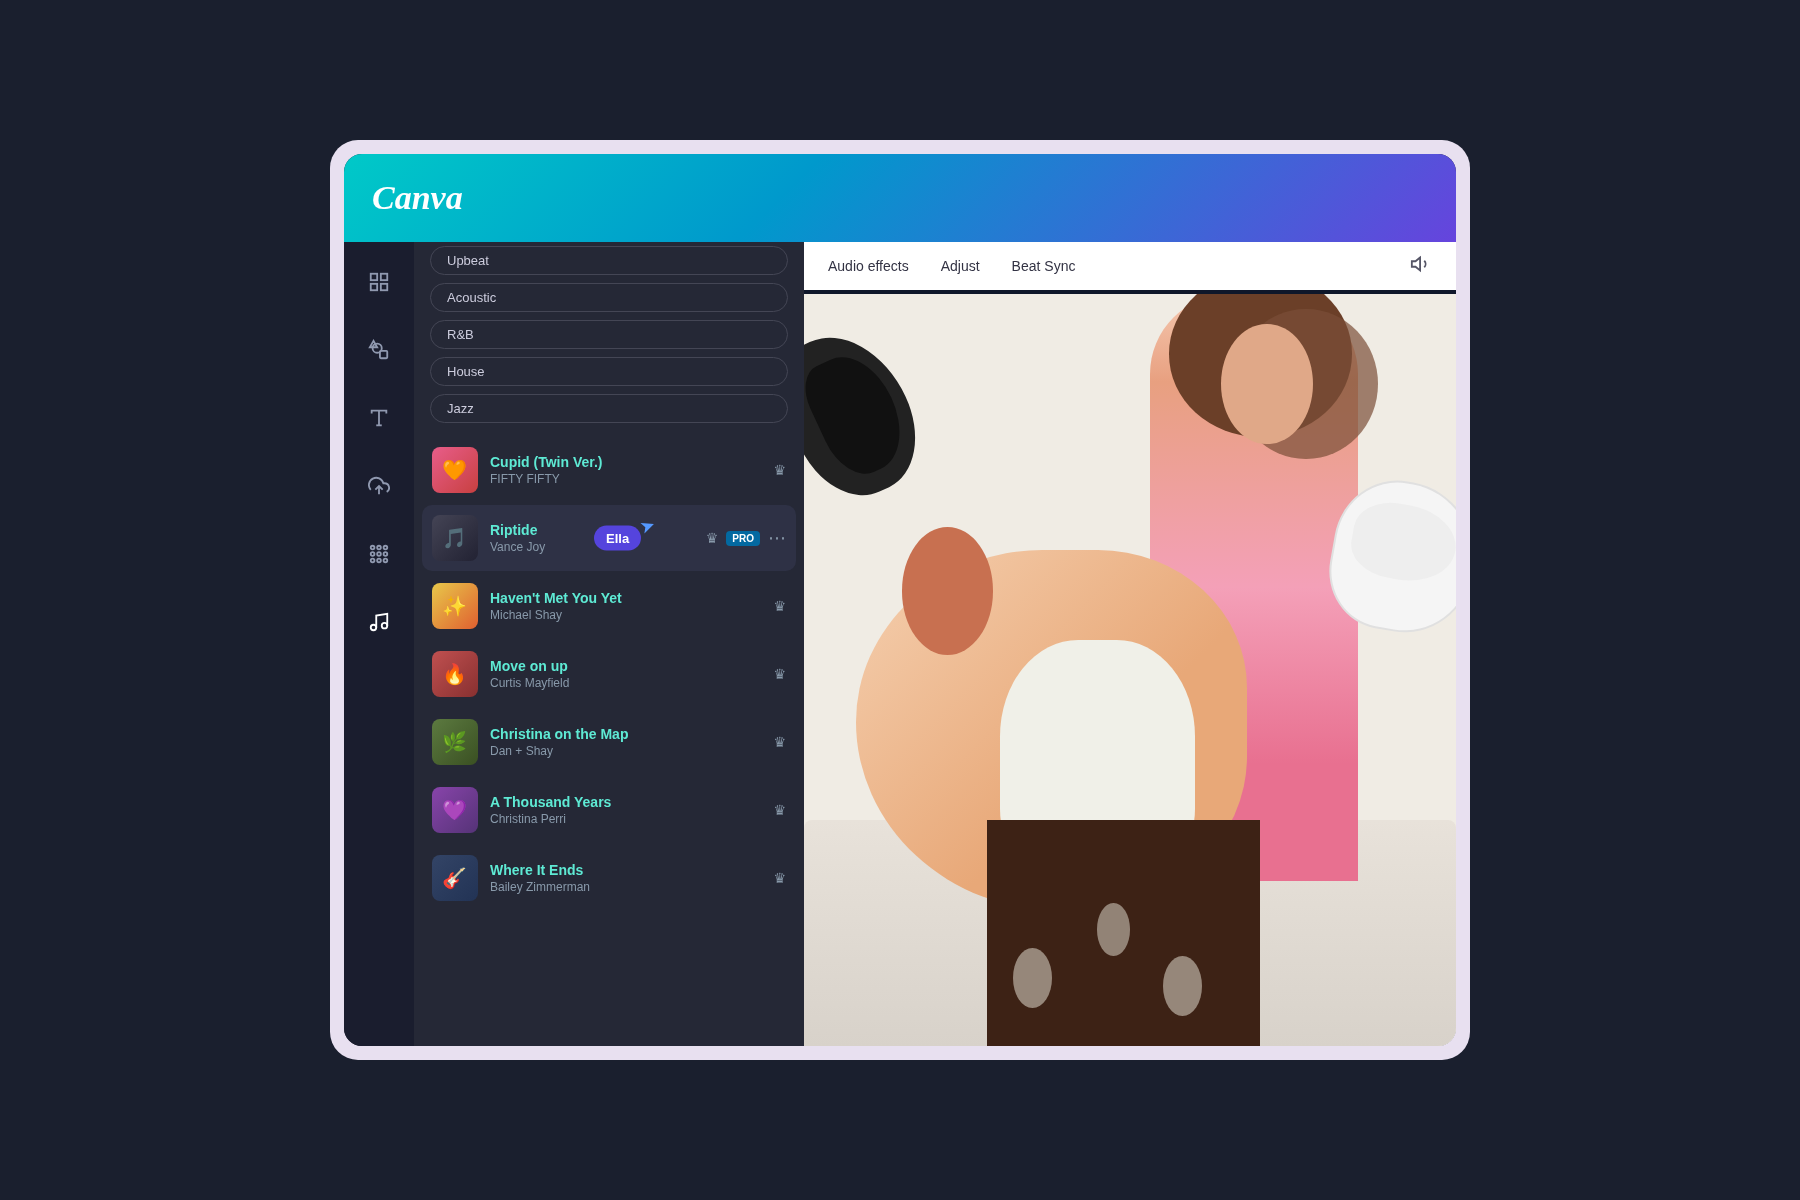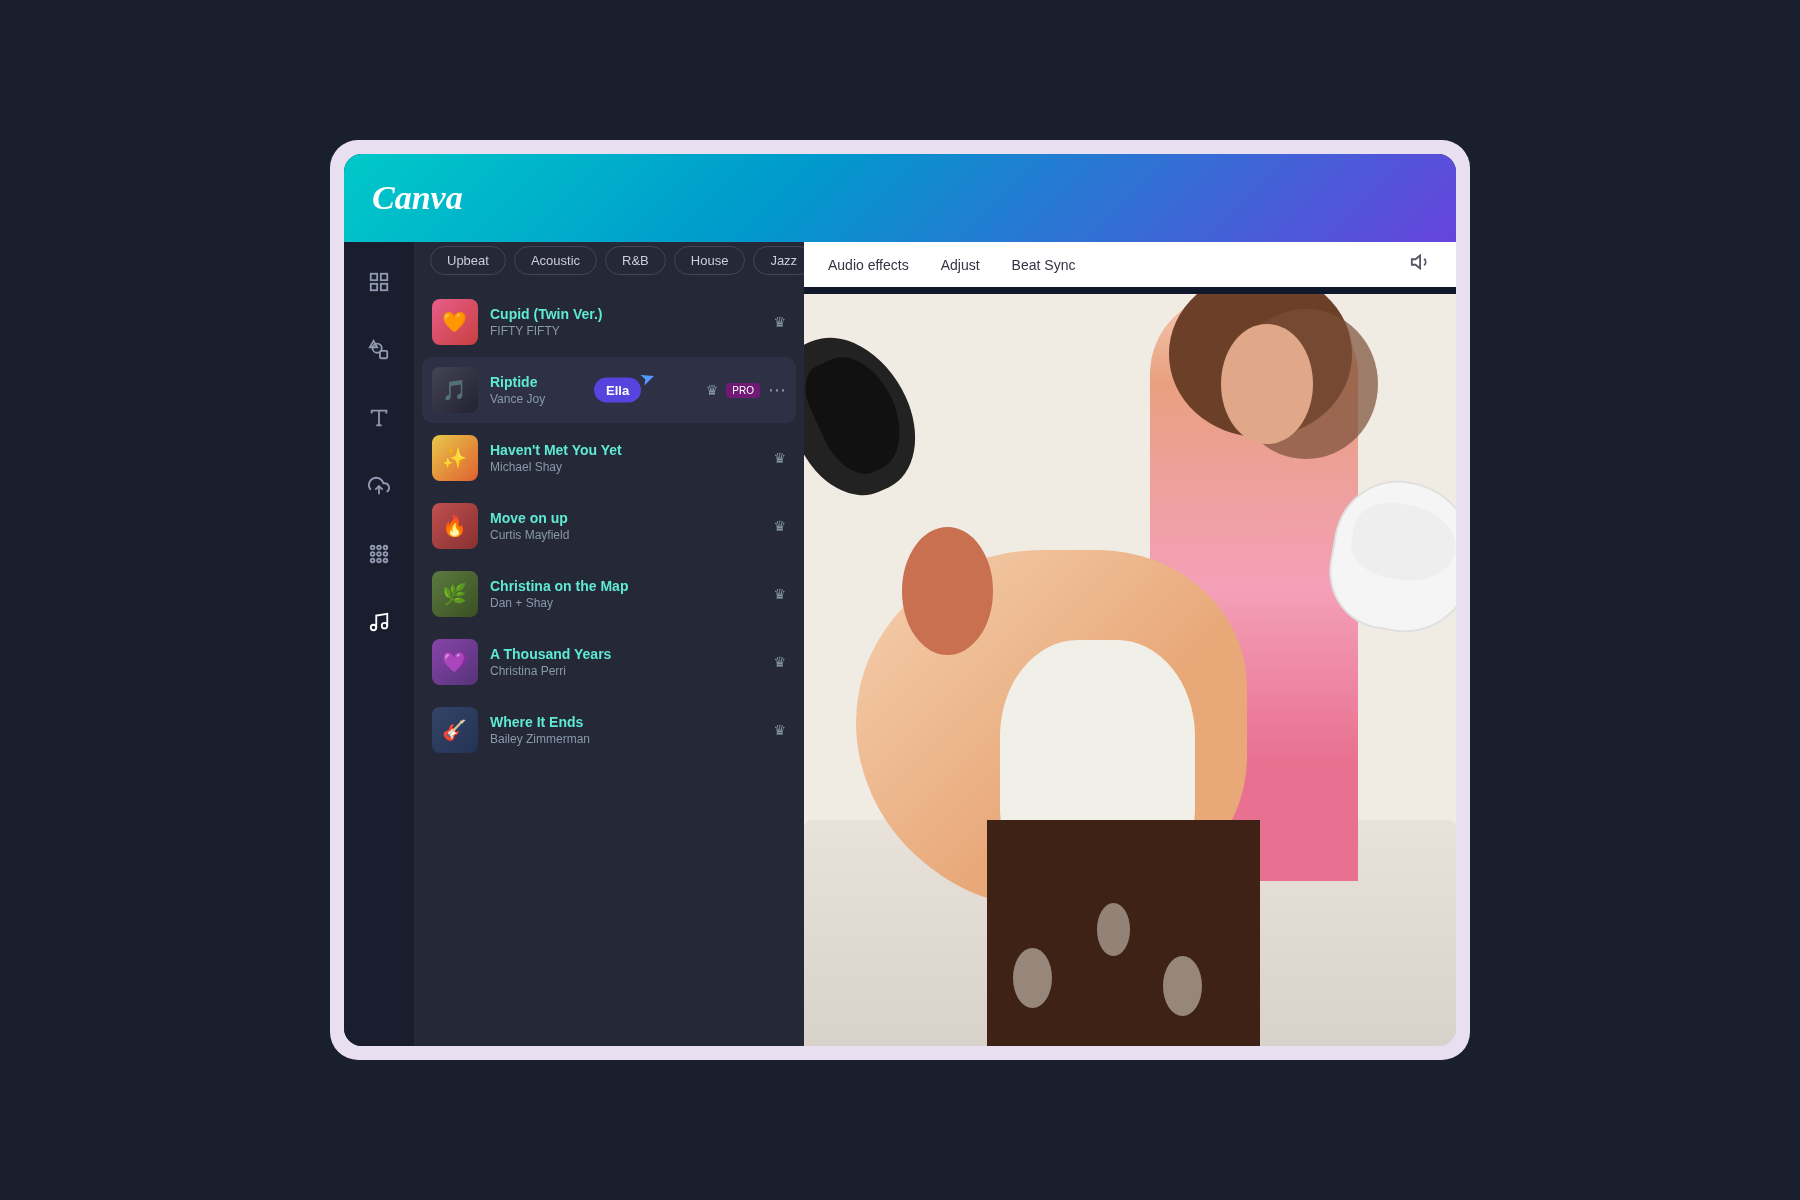--- a/index.html
+++ b/index.html
@@ -119,20 +119,21 @@
       font-size: 15px;
       flex: 1;
     }
 
     
     .genre-chips {
       display: flex;
       gap: 8px;
       padding: 4px 16px 14px;
       overflow: hidden;
+      flex-direction: column;
     }
 
     .chip {
       padding: 6px 16px;
       border-radius: 20px;
       font-size: 13px;
       font-weight: 500;
       cursor: pointer;
       white-space: nowrap;
       border: 1px solid #444655;
@@ -213,24 +214,24 @@
       gap: 8px;
       flex-shrink: 0;
     }
 
     .crown-icon {
       color: #8899aa;
       font-size: 14px;
     }
 
     .pro-badge {
-      background: #701a75;
+      background: #0369a1;
       color: white;
       font-size: 10px;
-      font-weight: 400;
+      font-weight: 700;
       padding: 2px 6px;
       border-radius: 4px;
     }
 
     .more-icon {
       color: #8899aa;
       font-size: 18px;
     }
 
     
@@ -253,21 +254,21 @@
       flex: 1;
       background: #f5f5f5;
       display: flex;
       flex-direction: column;
       overflow: hidden;
     }
 
     .right-toolbar {
       height: 52px;
       background: white;
-      border-bottom: 7px solid #0f172a;
+      border-bottom: 4px solid #0f172a;
       display: flex;
       align-items: center;
       padding: 0 24px;
       gap: 32px;
     }
 
     .toolbar-item {
       font-size: 14px;
       color: #333344;
       cursor: pointer;

